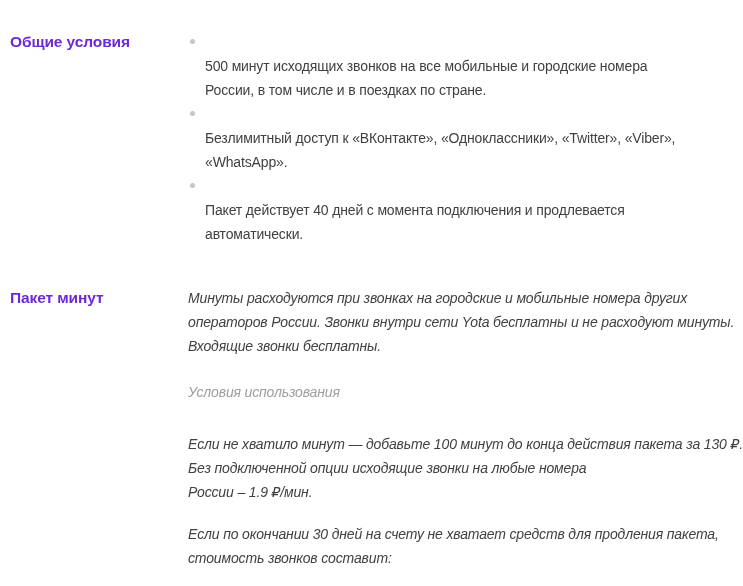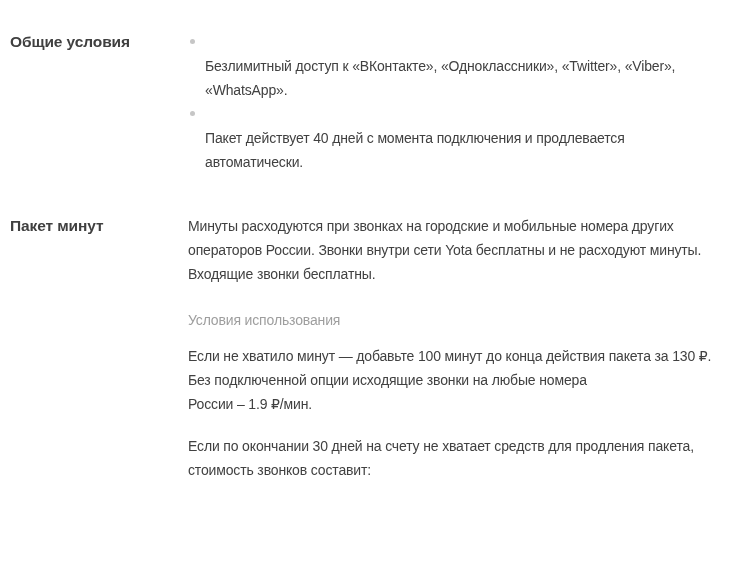--- a/index.html
+++ b/index.html
@@ -27,31 +27,32 @@
     align-items: start;
   }
   .row + .row {
     margin-top: 40px;
   }
   h2.col-heading {
     margin: 0;
     font-size: 15.5px;
     font-weight: 700;
     line-height: 24px;
-    color: #404040;
+    color: #6d28d9;
     letter-spacing: -0.1px;
   }
   .content p {
     margin: 0 0 18px 0;
     white-space: pre-line;
+    font-style: italic;
   }
   .content p.intro { margin-bottom: 22px; }
   .content p.subheading {
     color: #9e9e9e;
-    margin-bottom: 12px;
+    margin-bottom: 28px;
   }
   .content p.no-gap { margin-bottom: 0; }
   ul.bullets {
     list-style: none;
     margin: 0;
     padding: 0;
   }
   ul.bullets li {
     position: relative;
     padding-left: 17px;
@@ -70,20 +71,24 @@
 </head>
 <body>
 
 <div class="page">
 
   <section class="row">
     <h2 class="col-heading">Общие условия</h2>
     <div class="content">
       <ul class="bullets">
         <li>
+          <span class="dot"></span><span>500 минут исходящих звонков на все мобильные и городские номера
+России, в том числе и в поездках по стране.</span>
+        </li>
+        <li>
           <span class="dot"></span><span>Безлимитный доступ к «ВКонтакте», «Одноклассники», «Twitter», «Viber»,
 «WhatsApp».</span>
         </li>
         <li>
           <span class="dot"></span><span>Пакет действует 40 дней с момента подключения и продлевается
 автоматически.</span>
         </li>
       </ul>
     </div>
   </section>

